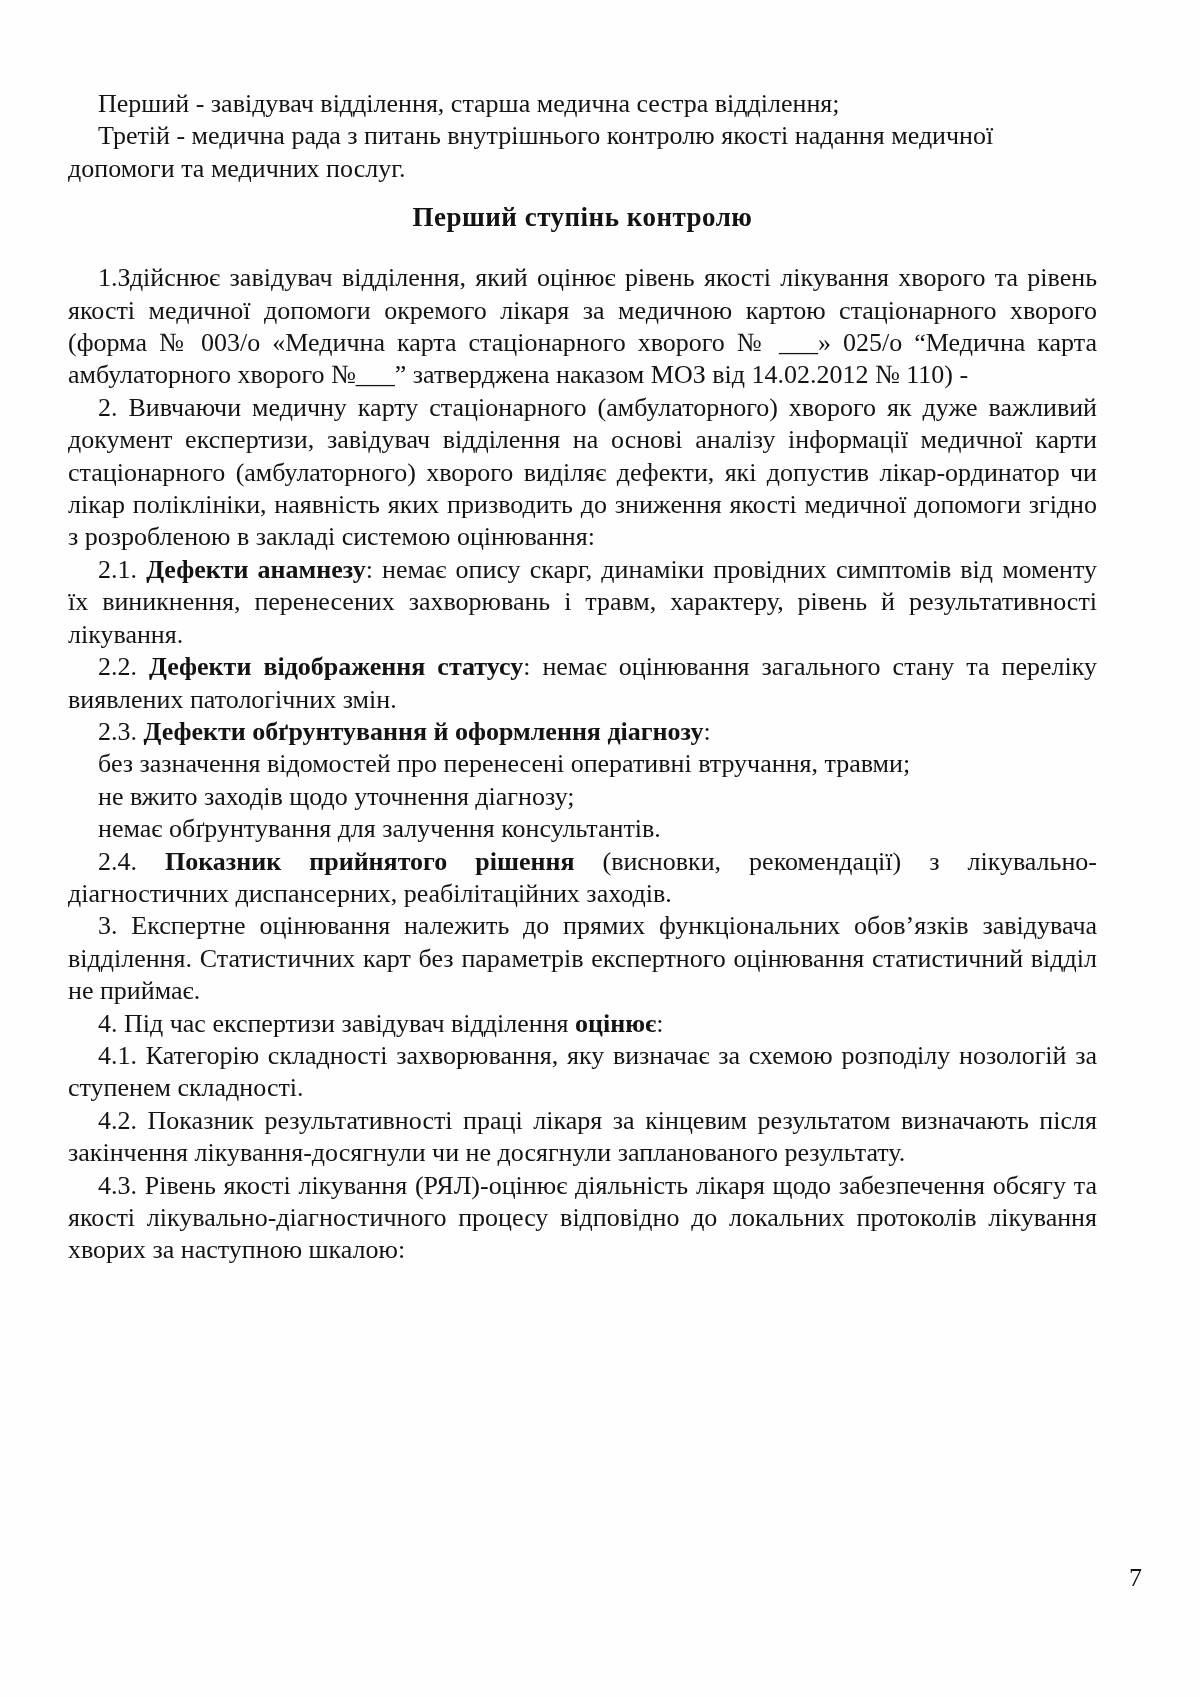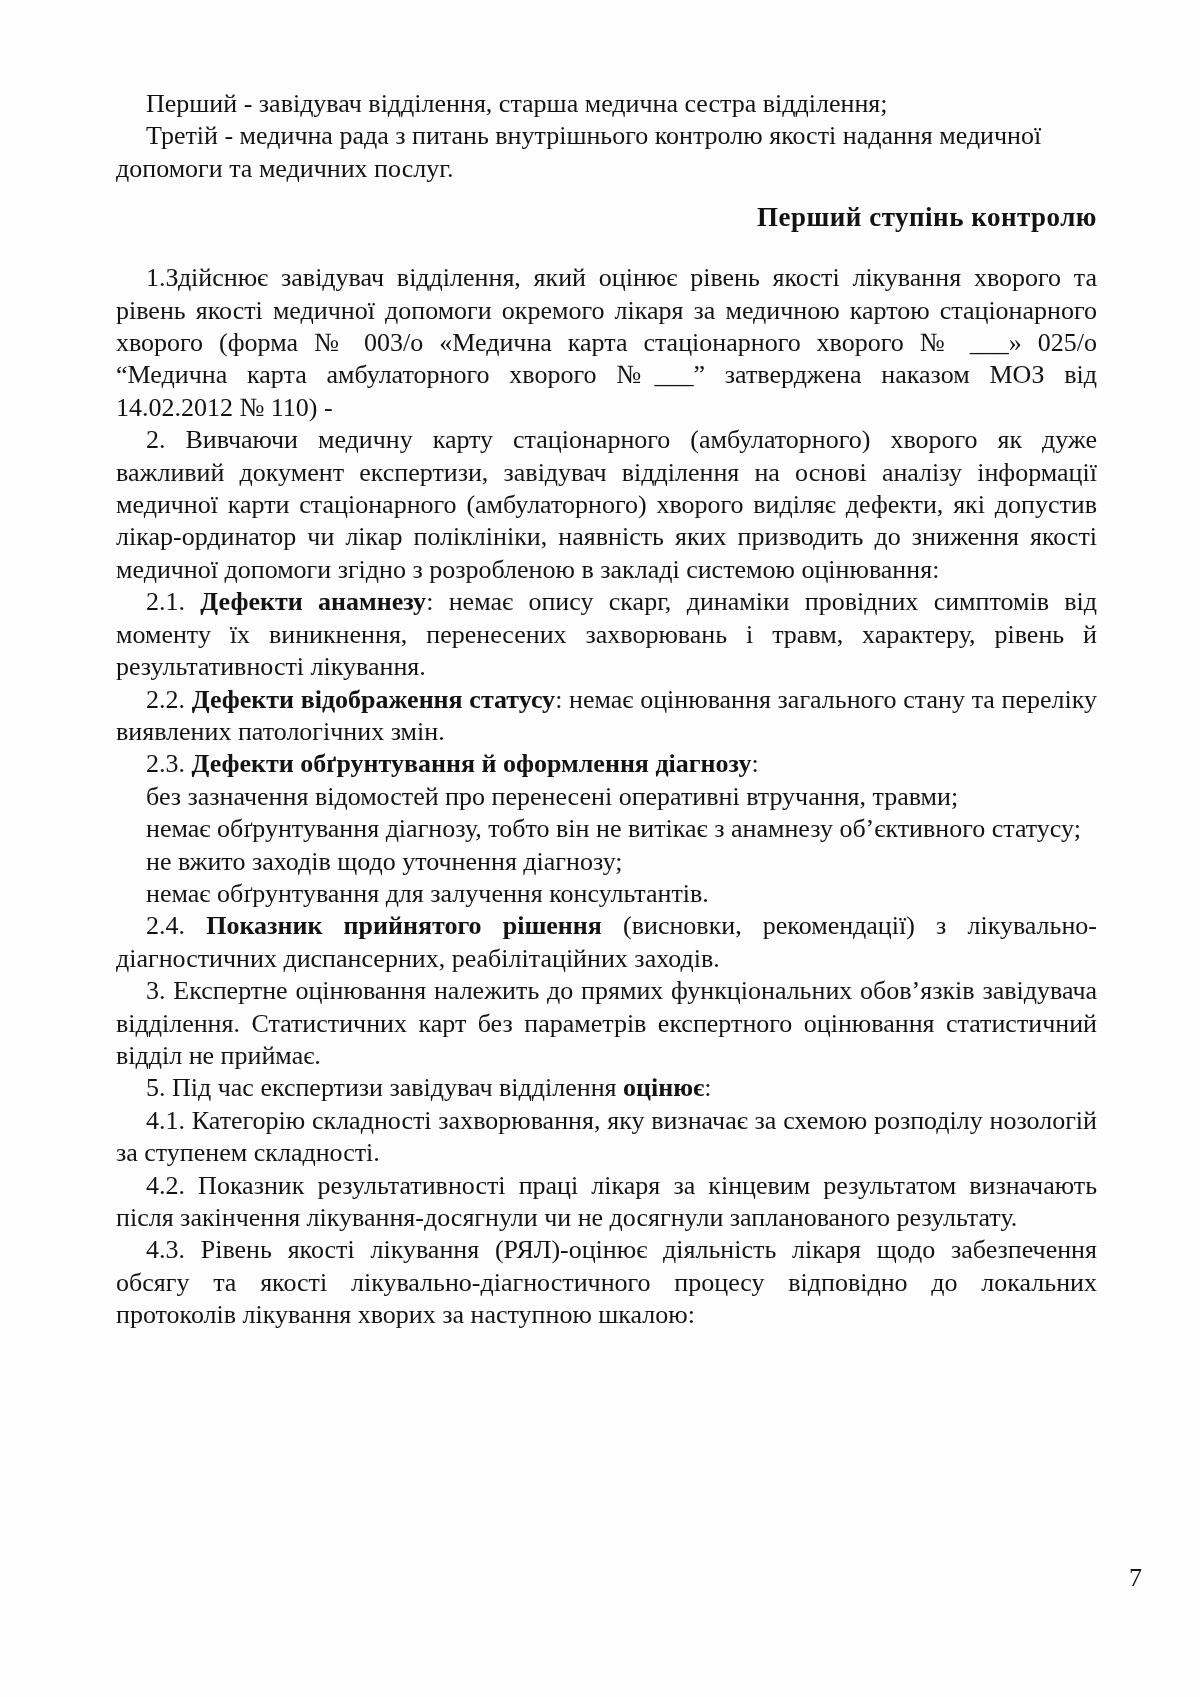--- a/index.html
+++ b/index.html
@@ -9,41 +9,41 @@
   }
   .page {
     position: relative;
     width: 1200px;
     height: 1697px;
     background: #fefefe;
     color: #131313;
     font-family: "Liberation Serif", serif;
     font-size: 26px;
     box-sizing: border-box;
-    padding: 88px 103px 0 116px;
+    padding: 88px 103px 0 68px;
     overflow: hidden;
   }
   .doc-body p {
     margin: 0;
     text-indent: 30px;
     line-height: 32.4px;
     text-align: justify;
     text-align-last: left;
   }
   .doc-body p.left {
     text-align: left;
   }
   .bold {
     font-weight: bold;
     margin-top: 36px;
   }
   .section-heading {
     font-size: 27px;
     font-weight: bold;
-    text-align: right;
+    text-align: center;
     margin: 16px 0 28px 0;
     line-height: 33px;
     letter-spacing: 0.5px;
   }
   .page-number {
     position: absolute;
     top: 1563px;
     right: 58px;
     font-size: 26px;
     line-height: 30px;
@@ -58,24 +58,23 @@
       <p class="left"><span>Третій - медична рада з питань внутрішнього контролю якості надання медичної допомоги та медичних послуг.</span></p>
     </div>
   <h2 class="section-heading">Перший ступінь контролю</h2>
   <div class="doc-body">
       <p><span>1.Здійснює завідувач відділення, який оцінює рівень якості лікування хворого та рівень якості медичної допомоги окремого лікаря за медичною картою стаціонарного хворого (форма № 003/о «Медична карта стаціонарного хворого № ___» 025/о “Медична карта амбулаторного хворого №___” затверджена наказом МОЗ від 14.02.2012 № 110) -</span></p>
       <p><span>2. Вивчаючи медичну карту стаціонарного (амбулаторного) хворого як дуже важливий документ експертизи, завідувач відділення на основі аналізу інформації медичної карти стаціонарного (амбулаторного) хворого виділяє дефекти, які допустив лікар-ординатор чи лікар поліклініки, наявність яких призводить до зниження якості медичної допомоги згідно з розробленою в закладі системою оцінювання:</span></p>
       <p><span>2.1. </span><span class="bold">Дефекти анамнезу</span><span>: немає опису скарг, динаміки провідних симптомів від моменту їх виникнення, перенесених захворювань і травм, характеру, рівень й результативності лікування.</span></p>
       <p><span>2.2. </span><span class="bold">Дефекти відображення статусу</span><span>: немає оцінювання загального стану та переліку виявлених патологічних змін.</span></p>
       <p><span>2.3. </span><span class="bold">Дефекти обґрунтування й оформлення діагнозу</span><span>:</span></p>
       <p><span>без зазначення відомостей про перенесені оперативні втручання, травми;</span></p>
-      <p><span>немає обґрунтування діагнозу, тобто він не витікає з анамнезу об’єктивного статусу;</span></p>
       <p><span>не вжито заходів щодо уточнення діагнозу;</span></p>
       <p><span>немає обґрунтування для залучення консультантів.</span></p>
       <p><span>2.4. </span><span class="bold">Показник прийнятого рішення</span><span> (висновки, рекомендації) з лікувально-діагностичних диспансерних, реабілітаційних заходів.</span></p>
       <p><span>3. Експертне оцінювання належить до прямих функціональних обов’язків завідувача відділення. Статистичних карт без параметрів експертного оцінювання статистичний відділ не приймає.</span></p>
-      <p><span>5. Під час експертизи завідувач відділення </span><span class="bold">оцінює</span><span>:</span></p>
+      <p><span>4. Під час експертизи завідувач відділення </span><span class="bold">оцінює</span><span>:</span></p>
       <p><span>4.1. Категорію складності захворювання, яку визначає за схемою розподілу нозологій за ступенем складності.</span></p>
       <p><span>4.2. Показник результативності праці лікаря за кінцевим результатом визначають після закінчення лікування-досягнули чи не досягнули запланованого результату.</span></p>
       <p><span>4.3. Рівень якості лікування (РЯЛ)-оцінює діяльність лікаря щодо забезпечення обсягу та якості лікувально-діагностичного процесу відповідно до локальних протоколів лікування хворих за наступною шкалою:</span></p>
     </div>
   <div class="page-number">7</div>
 </div>
 
 </body></html>

